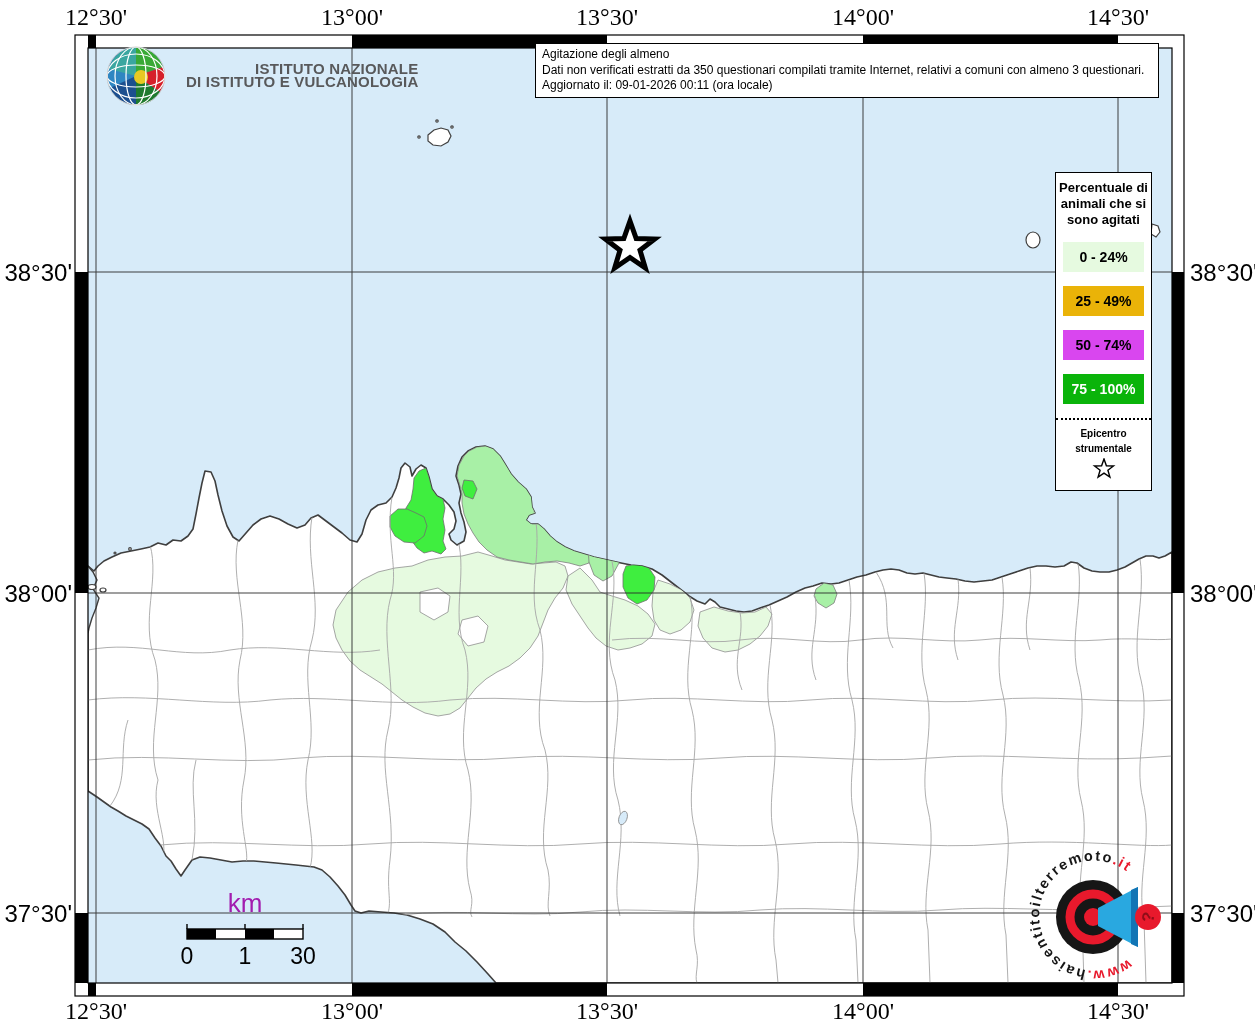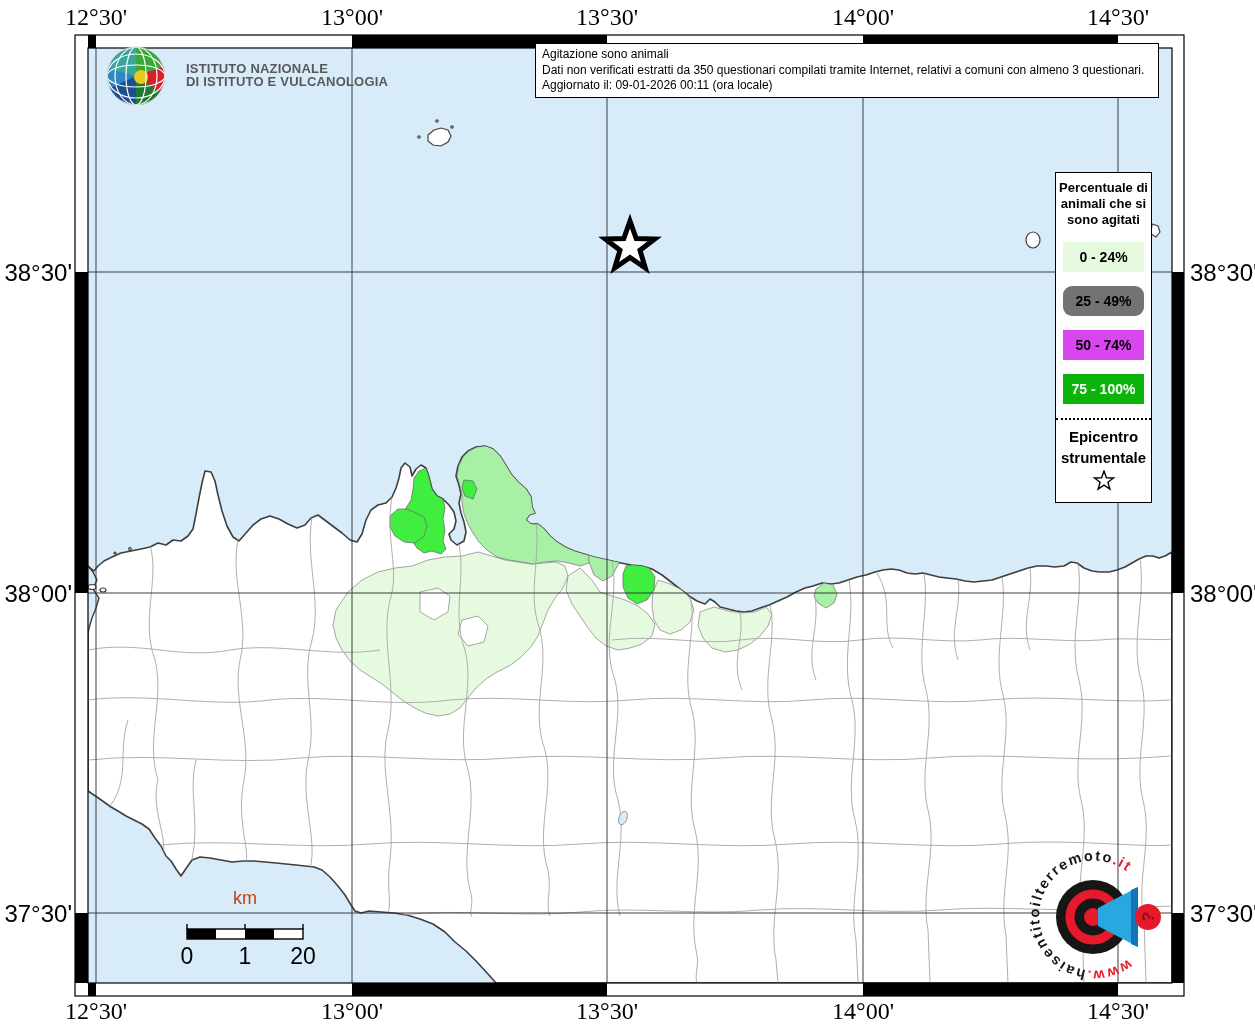--- a/index.html
+++ b/index.html
@@ -11,25 +11,25 @@
   .ax-left{width:72px;text-align:right;left:0;}
   .ax-right{left:1190px;text-align:left;}
   .info-box{position:absolute;left:535px;top:43px;width:610px;background:#ffffff;
             border:1px solid #000;padding:3px 6px;font-size:12px;line-height:15.5px;color:#000;}
   .legend{position:absolute;left:1055px;top:172px;width:95px;background:#ffffff;
           border:1.5px solid #000;text-align:center;padding-bottom:6px;}
   .legend-title{font-size:13px;font-weight:bold;line-height:16px;padding:7px 2px 0 2px;color:#000;}
   .legend-swatch{width:81px;height:30px;margin:14px auto 0 auto;font-size:14px;font-weight:bold;
                  line-height:30px;color:#000;}
   .legend-sep{border-top:2px dotted #000;margin:14px 0 6px 0;}
-  .legend-epi{font-size:15px;font-weight:bold;line-height:21px;color:#000;}
+  .legend-epi{font-size:10px;font-weight:bold;line-height:15px;color:#000;}
   .legend-star{margin-top:2px;}
-  .ingv-text{position:absolute;left:186px;top:62px;font-size:13px;font-weight:bold;
-             color:#58595b;line-height:13px;letter-spacing:0.2px;white-space:nowrap;}
-  .km-label{position:absolute;left:245px;top:888px;transform:translateX(-50%);font-size:18px;color:#c2410c;}
+  .ingv-text{position:absolute;left:186px;top:62px;font-size:15px;font-weight:bold;
+             color:#58595b;line-height:13px;letter-spacing:0.2px;white-space:nowrap;text-align:right;}
+  .km-label{position:absolute;left:245px;top:888px;transform:translateX(-50%);font-size:26px;color:#a21caf;}
   .sb-num{position:absolute;top:943px;transform:translateX(-50%);font-size:23px;color:#000;}
 </style>
 </head>
 <body>
 
 <div class="stage">
 
 <svg class="map-svg" width="1255" height="1024" viewBox="0 0 1255 1024">
   <defs>
     <clipPath id="landClip">
@@ -215,36 +215,36 @@
 <div class="axis-label ax-right" style="top:259px">38°30'</div>
 <div class="axis-label ax-right" style="top:580px">38°00'</div>
 <div class="axis-label ax-right" style="top:900px">37°30'</div>
 
 <div class="ingv-text">
   <div>ISTITUTO NAZIONALE</div>
   <div>DI ISTITUTO E VULCANOLOGIA</div>
 </div>
 
 <div class="info-box">
-  <div>Agitazione sono animali</div>
+  <div>Agitazione degli almeno</div>
   <div>Dati non verificati estratti da 350 questionari compilati tramite Internet, relativi a comuni con almeno 3 questionari.</div>
   <div>Aggiornato il: 09-01-2026 00:11 (ora locale)</div>
 </div>
 
 <div class="legend">
   <div class="legend-title">Percentuale di animali che si sono agitati</div>
   <div class="legend-swatch" style="background-color: rgb(230, 250, 224); color: rgb(0, 0, 0);">0 - 24%</div>
-  <div class="legend-swatch" style="background-color: #737373; color: rgb(0, 0, 0); border-radius: 9px;">25 - 49%</div>
+  <div class="legend-swatch" style="background-color: #eab308; color: rgb(0, 0, 0);">25 - 49%</div>
   <div class="legend-swatch" style="background-color: #d946ef; color: rgb(0, 0, 0);">50 - 74%</div>
   <div class="legend-swatch" style="background-color: rgb(10, 180, 10); color: rgb(255, 255, 255); text-align: center;">75 - 100%</div>
   <div class="legend-sep"></div>
   <div class="legend-epi">Epicentro strumentale</div>
   <svg class="legend-star" width="26" height="22" viewBox="0 0 26 22">
     <path d="M13,1 L15.4,7.8 L22.5,8 L16.9,12.3 L18.9,19.1 L13,15.1 L7.1,19.1 L9.1,12.3 L3.5,8 L10.6,7.8 Z" fill="#ffffff" stroke="#000000" stroke-width="1.4"></path>
   </svg>
 </div>
 
 <div class="km-label">km</div>
 <div class="sb-num" style="left:187px">0</div>
 <div class="sb-num" style="left:245px">1</div>
-<div class="sb-num" style="left:303px">20</div>
+<div class="sb-num" style="left:303px">30</div>
 
 </div>
 
 </body></html>

